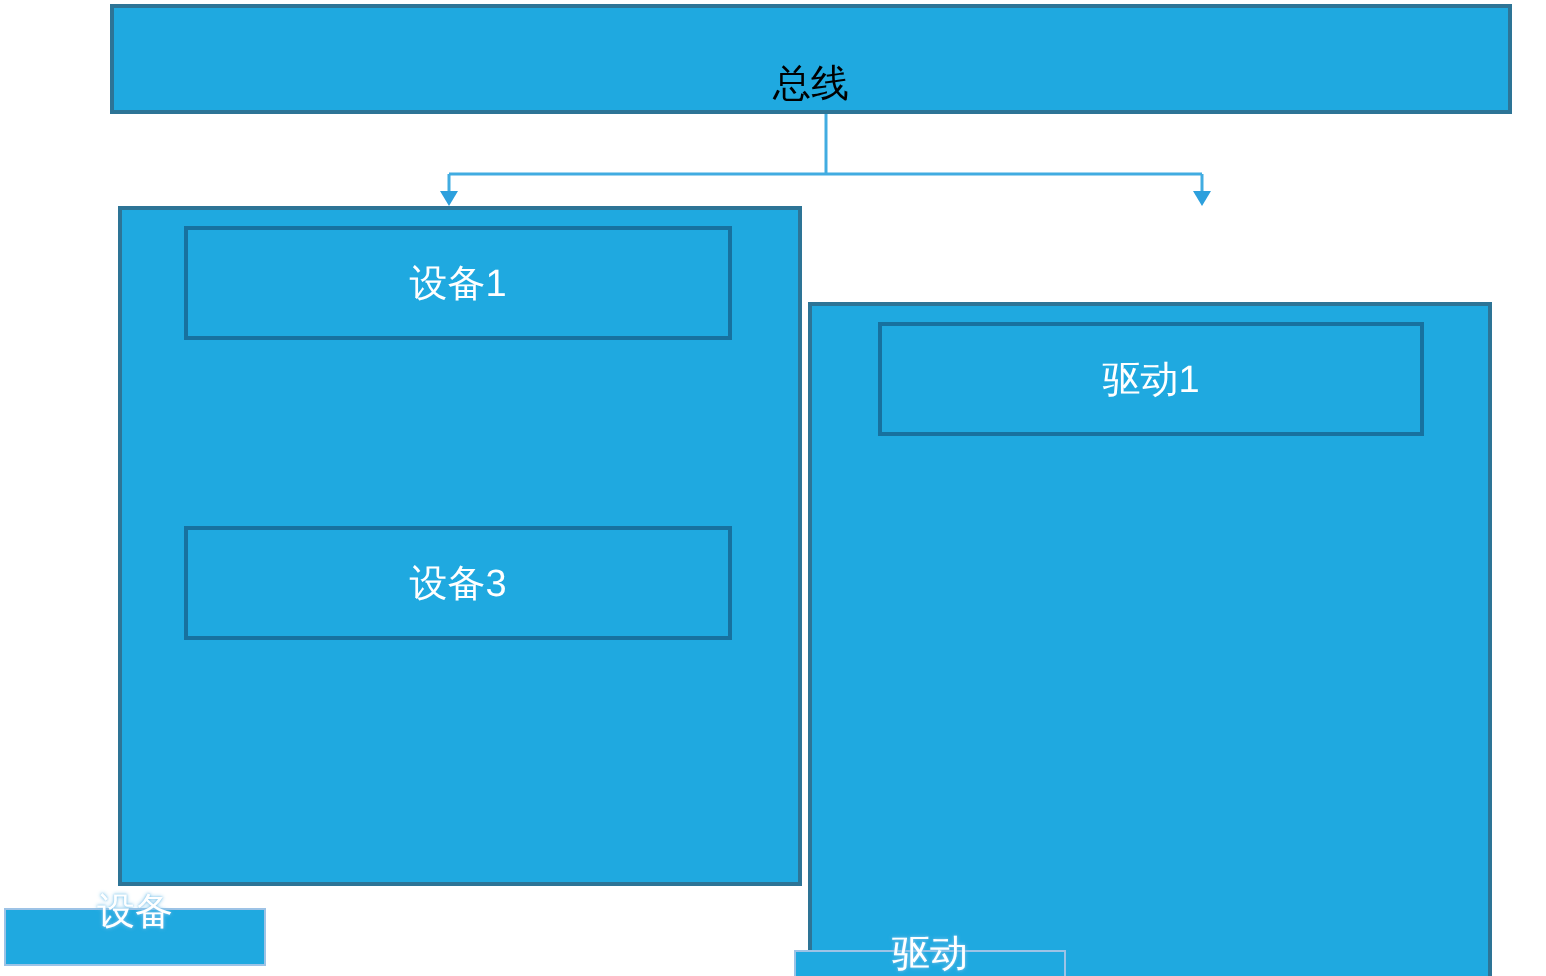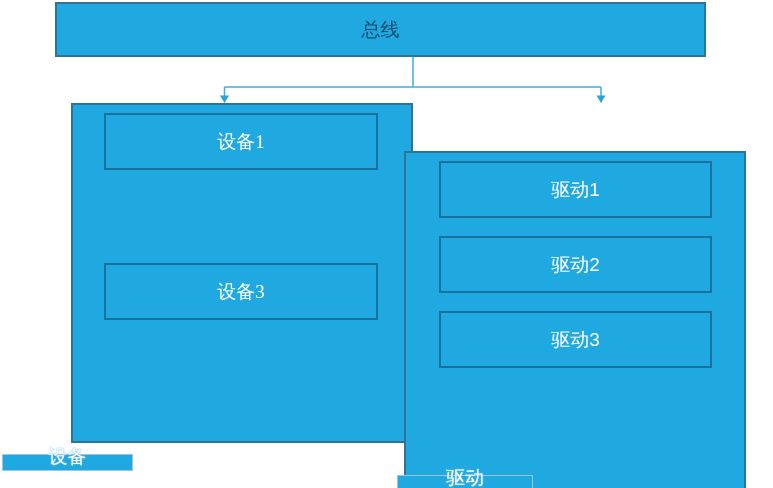--- a/index.html
+++ b/index.html
@@ -12,47 +12,47 @@
     position: relative;
     width: 773px;
     height: 488px;
     background: #ffffff;
     overflow: hidden;
   }
   
   .bus-box {
     position: absolute;
     left: 55px; top: 2px;
-    width: 651px; height: 55px;
+    width: 701px; height: 55px;
     box-sizing: border-box;
     background: #1FA9E0;
     border: 2px solid #2D7496;
     display: flex;
-    align-items: center;
+    align-items: flex-end;
     justify-content: center;
-    color: #0c4a6e;
+    color: #000000;
     font-size: 19px;
   }
   
   .connector {
     position: absolute;
     left: 0; top: 0;
     width: 773px; height: 110px;
     pointer-events: none;
   }
   
   .group-container {
     position: absolute;
     top: 103px;
     width: 342px; height: 340px;
     box-sizing: border-box;
     background: #1FA9E0;
     border: 2px solid #2D7496;
   }
-  .group-container.left  { left: 71px; font-family: Liberation Serif, serif; }
+  .group-container.left  { left: 59px; }
   .group-container.right { left: 404px; margin-top: 48px; }
   
   .item-box {
     position: absolute;
     height: 57px;
     box-sizing: border-box;
     background: #1FA9E0;
     border: 2px solid #17719F;
     display: flex;
     align-items: center;
@@ -63,21 +63,21 @@
   .group-container.left  .item-box { left: 31px; width: 274px; }
   .group-container.right .item-box { left: 33px; width: 273px; }
   .item-box.r0 { top: 8px;   }
   .item-box.r1 { top: 83px;  }
   .item-box.r2 { top: 158px; }
   .item-box.r3 { top: 234px; }
   
   .legend-box {
     position: absolute;
     top: 454px;
-    height: 17px;
+    height: 29px;
     box-sizing: border-box;
     background: #1FA9E0;
     border: 1px solid #9DC3E6;
   }
   .legend-box.left  { left: 2px;   width: 131px; }
   .legend-box.right { left: 397px; width: 136px; margin-top: 21px; }
   .legend-label {
     position: absolute;
     left: 0; top: -11px;
     width: 100%;
@@ -113,26 +113,20 @@
     </div>
     <div class="item-box r2">
       <span>设备3</span>
     </div>
   </div>
 
   <div class="group-container right">
     <div class="item-box r0">
       <span>驱动1</span>
     </div>
-    <div class="item-box r1">
-      <span>驱动2</span>
-    </div>
-    <div class="item-box r2">
-      <span>驱动3</span>
-    </div>
   </div>
 
   <div class="legend-box left">
     <span class="legend-label">设备</span>
   </div>
   <div class="legend-box right">
     <span class="legend-label">驱动</span>
   </div>
 
 </div>

